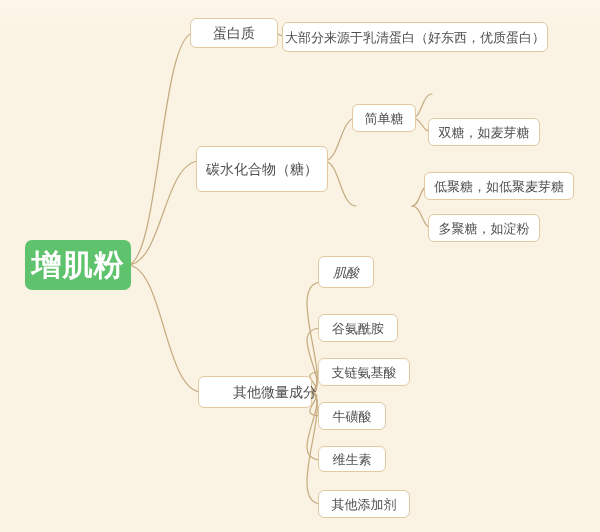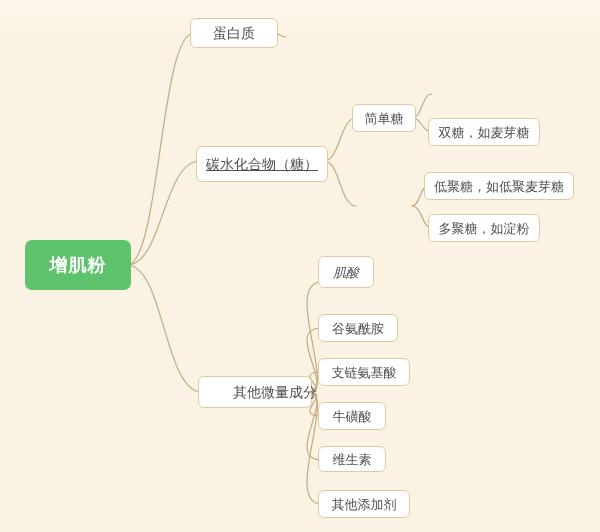--- a/index.html
+++ b/index.html
@@ -35,21 +35,21 @@
   }
   .lvl1{font-size:14px;}
   .detail{font-size:13px;}
   .root-node{
     position:absolute;
     box-sizing:border-box;
     background:var(--root-bg);
     color:var(--root-text);
     border-radius:7px;
     display:flex;align-items:center;justify-content:center;
-    font-size:18px;
+    font-size:30px;
     font-weight:bold;
     letter-spacing:1px;
     white-space:nowrap;
   }
 </style>
 </head>
 <body>
 
 <div class="canvas">
 
@@ -72,22 +72,23 @@
     <path d="M308,392 C338,392 282,328 322,328"></path>
     <path d="M308,392 C334,392 290,372 322,372"></path>
     <path d="M308,392 C334,392 290,416 322,416"></path>
     <path d="M308,392 C338,392 282,460 322,460"></path>
     <path d="M308,392 C338,392 282,504 322,504"></path>
   </svg>
 
   <div class="root-node" style="left:25px;top:240px;width:106px;height:50px;">增肌粉</div>
 
   <div class="node lvl1" style="left:190px;top:18px;width:88px;height:30px;">蛋白质</div>
+  <div class="node detail" style="left:282px;top:22px;width:266px;height:30px;">大部分来源于乳清蛋白（好东西，优质蛋白）</div>
 
-  <div class="node lvl1" style="left:196px;top:146px;width:132px;height:36px;text-decoration:underline;">碳水化合物（糖）</div>
+  <div class="node lvl1" style="left:196px;top:146px;width:132px;height:46px;">碳水化合物（糖）</div>
   <div class="node" style="left:352px;top:104px;width:64px;height:28px;">简单糖</div>
   <div class="node" style="left:428px;top:118px;width:112px;height:28px;">双糖，如麦芽糖</div>
   <div class="node" style="left:424px;top:172px;width:150px;height:28px;">低聚糖，如低聚麦芽糖</div>
   <div class="node" style="left:428px;top:214px;width:112px;height:28px;">多聚糖，如淀粉</div>
 
   <div class="node lvl1" style="left:198px;top:376px;width:114px;height:32px;padding-left:40px;">其他微量成分</div>
   <div class="node" style="left:318px;top:256px;width:56px;height:32px;font-style:italic;">肌酸</div>
   <div class="node" style="left:318px;top:314px;width:80px;height:28px;">谷氨酰胺</div>
   <div class="node" style="left:318px;top:358px;width:92px;height:28px;">支链氨基酸</div>
   <div class="node" style="left:318px;top:402px;width:68px;height:28px;">牛磺酸</div>

